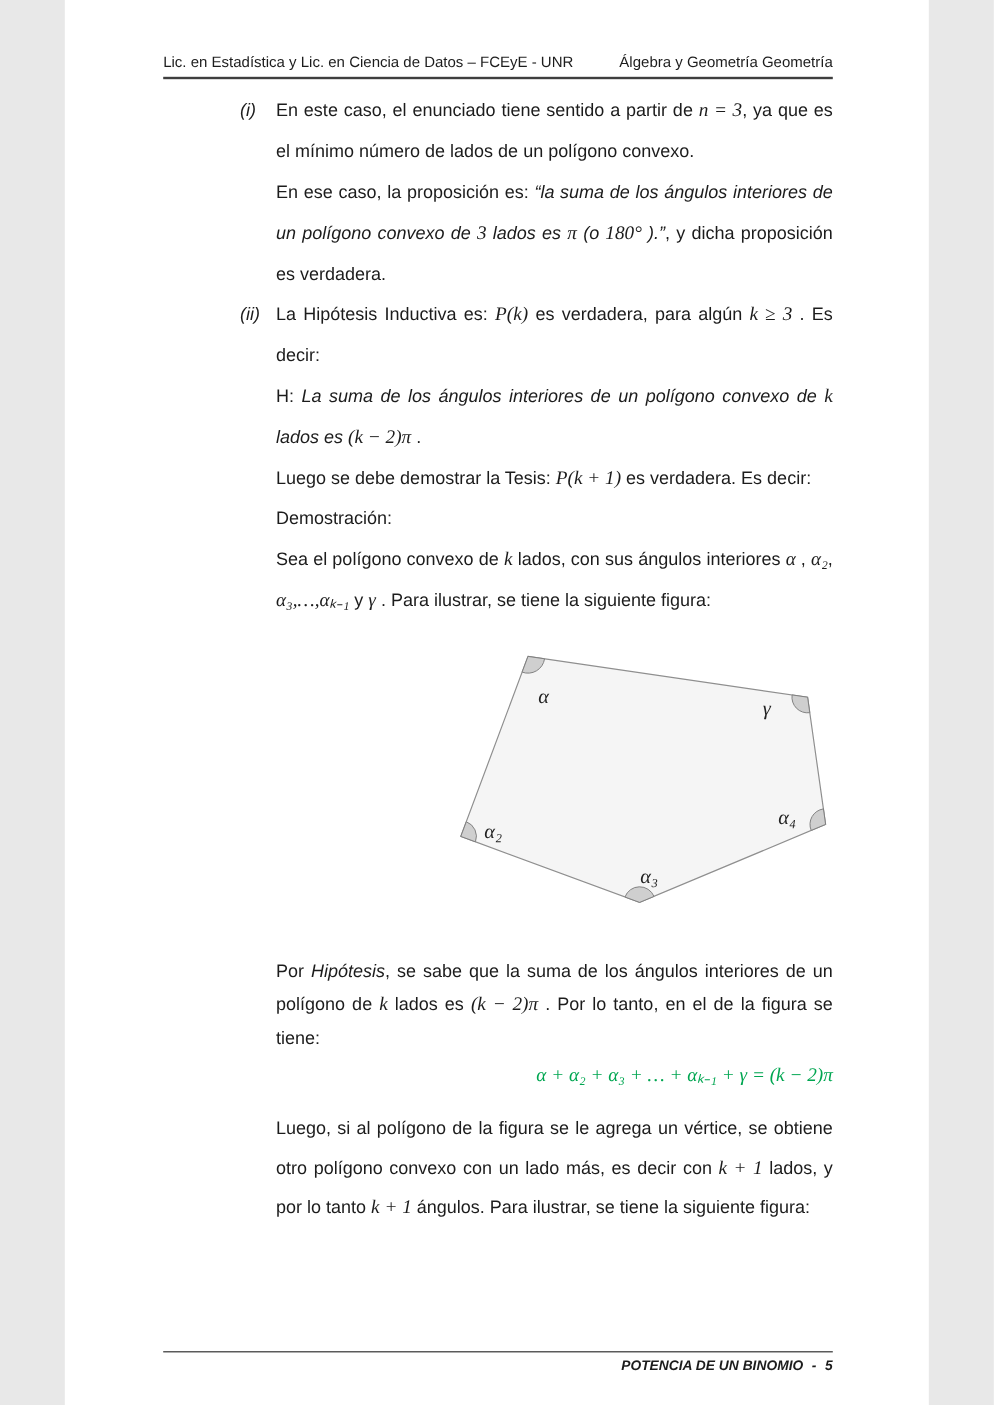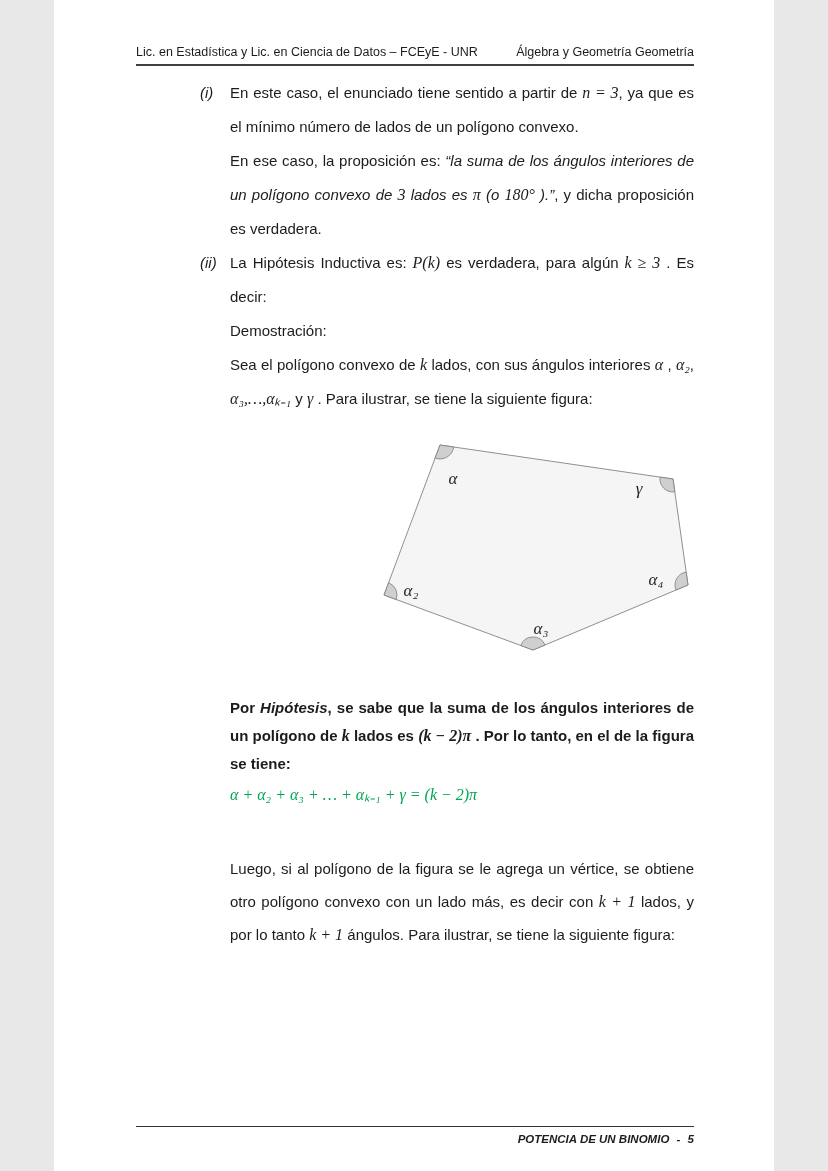--- a/index.html
+++ b/index.html
@@ -35,24 +35,24 @@
     font-size:15px; line-height:34px;
     text-align:justify;
   }
   .para span.it { font-style:italic; }
   .para span.m, .equation {
     font-family:"Liberation Serif", serif;
     font-style:italic; font-size:16px;
   }
   .lh28 { line-height:28px; }
   .lh33 { line-height:33px; }
-  .mt10 { margin-top:28px;font-weight:bold; }
+  .mt10 { margin-top:28px; }
   .equation {
-    margin:4px 0 44px 0;
-    text-align:left; line-height:26px;
+    margin:4px 0 14px 0;
+    text-align:right; line-height:26px;
   }
   
   .fig { margin:20px 0 16px 139px; width:340px; }
   .fig svg { display:block; }
   .poly { stroke:#8f8f8f; stroke-width:1; }
   .wedge { stroke:#7d7d7d; stroke-width:0.8; }
   .angle-label {
     font-family:"Liberation Serif", serif;
     font-style:italic; font-size:17px; fill:#222;
   }
@@ -86,20 +86,22 @@
       <div class="itext">
         <p class="para"><span class="rg">En este caso, el enunciado tiene sentido a partir de </span><span class="m">n = 3</span><span class="rg">, ya que es el mínimo número de lados de un polígono convexo.</span></p>
         <p class="para"><span class="rg">En ese caso, la proposición es: </span><span class="it">“la suma de los ángulos interiores de un polígono convexo de </span><span class="m">3</span><span class="it"> lados es </span><span class="m">π</span><span class="it"> (o </span><span class="m">180°</span><span class="it"> ).”</span><span class="rg">, y dicha proposición es verdadera.</span></p>
       </div>
     </div>
 
     <div class="item">
       <div class="marker">(ii)</div>
       <div class="itext">
         <p class="para"><span class="rg">La Hipótesis Inductiva es: </span><span class="m">P(k)</span><span class="rg"> es verdadera, para algún </span><span class="m">k ≥ 3</span><span class="rg"> . Es decir:</span></p>
+        <p class="para"><span class="rg">H: </span><span class="it">La suma de los ángulos interiores de un polígono convexo de </span><span class="m">k</span><span class="it"> lados es </span><span class="m">(k − 2)π</span><span class="rg"> .</span></p>
+        <p class="para"><span class="rg">Luego se debe demostrar la Tesis: </span><span class="m">P(k + 1)</span><span class="rg"> es verdadera. Es decir:</span></p>
         <p class="para"><span class="rg">Demostración:</span></p>
         <p class="para"><span class="rg">Sea el polígono convexo de </span><span class="m">k</span><span class="rg"> lados, con sus ángulos interiores </span><span class="m">α</span><span class="rg"> , </span><span class="m">α₂</span><span class="rg">, </span><span class="m">α₃,…,αₖ₋₁</span><span class="rg"> y </span><span class="m">γ</span><span class="rg"> .  Para ilustrar, se tiene la siguiente figura:</span></p>
 
         <figure class="fig">
           <svg width="340" height="230" viewBox="0 0 340 230">
             <polygon class="poly" points="71,9 304,43 319,149 164,214 15,159" fill="#F5F5F5"></polygon>
             <path class="wedge" d="M 66.1 22.1 A 14 14 0 0 0 84.8 11 L 71 9 Z" fill="#CFCFCF"></path>
             <path class="wedge" d="M 291.1 41.1 A 13 13 0 0 0 305.8 55.9 L 304 43 Z" fill="#CFCFCF"></path>
             <path class="wedge" d="M 317.2 136.1 A 13 13 0 0 0 307 154 L 319 149 Z" fill="#CFCFCF"></path>
             <path class="wedge" d="M 176 209 A 13 13 0 0 0 151.8 209.5 L 164 214 Z" fill="#CFCFCF"></path>

